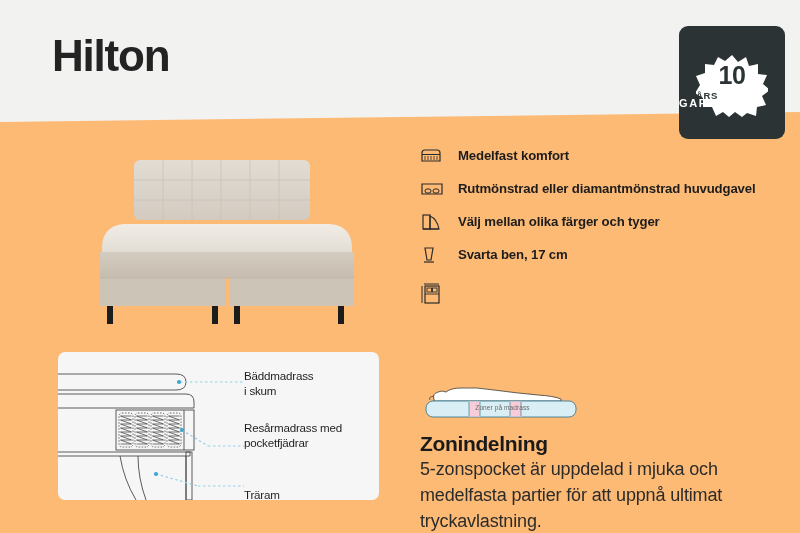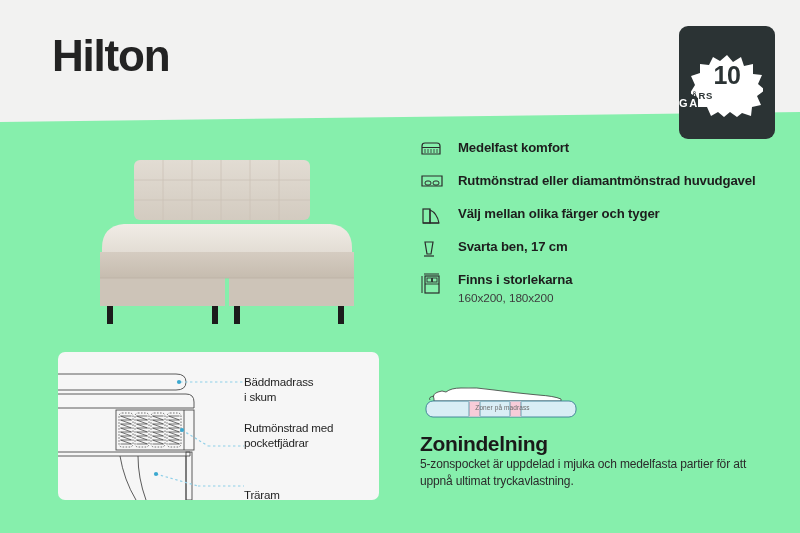--- a/index.html
+++ b/index.html
@@ -2,42 +2,42 @@
 <html><head>
 <meta charset="utf-8">
 <style>
   * { box-sizing: border-box; margin: 0; padding: 0; }
   html, body {
     width: 800px; height: 533px;
     font-family: "Liberation Sans", sans-serif;
     background: #ffffff;
     overflow: hidden;
   }
-  .page { position: relative; width: 800px; height: 533px; background: #86efac; }
+  .page { position: relative; width: 800px; height: 533px; background: #fdba74; }
 
   
   .header-band {
     position: absolute; left: 0; top: 0; width: 800px; height: 122px;
     background: #f2f2f1;
     clip-path: polygon(0 0, 800px 0, 800px 112px, 0 122px);
   }
   .title {
     position: absolute; left: 52px; top: 34px;
     font-size: 44px; font-weight: bold; color: #232323;
     letter-spacing: -1.2px; line-height: 1;
   }
   .subtitle {
     position: absolute; left: 54px; top: 90px;
     font-size: 14.5px; color: #3b3b3b; letter-spacing: -0.1px;
   }
 
   
   .badge {
     position: absolute; left: 679px; top: 26px;
-    width: 96px; height: 113px;
+    width: 106px; height: 113px;
     background: #2b3334; border-radius: 9px;
   }
   .starburst {
     position: absolute; left: 50%; top: 29px; transform: translateX(-50%);
     width: 72px; height: 62px;
   }
   .badge-10 {
     position: absolute; left: 0; top: 8px; width: 100%;
     text-align: center; font-size: 25px; font-weight: bold;
     color: #2b3334; letter-spacing: -0.5px; line-height: 1;
@@ -51,21 +51,21 @@
     position: absolute; left: 0; bottom: 30px; width: 100%;
     font-size: 11px; font-weight: bold;
     color: #ffffff; letter-spacing: 1.6px;
   }
 
   
   .bed-photo { position: absolute; left: 62px; top: 142px; width: 330px; height: 195px; }
 
   
   .features { position: absolute; left: 420px; top: 139px; width: 370px; }
-  .feature-row { position: relative; display: flex; align-items: flex-start; height: 33px; }
+  .feature-row { position: relative; display: flex; align-items: center; height: 33px; }
   .feature-row.tall { height: 44px; }
   .feature-icon {
     width: 30px; flex: 0 0 30px; display: flex;
     align-items: center; justify-content: flex-start; padding-top: 1px;
   }
   .feature-text { padding-left: 8px; }
   .feature-label {
     font-size: 13.2px; font-weight: bold; color: #1d1d1d;
     letter-spacing: -0.15px; line-height: 1.35;
   }
@@ -79,37 +79,37 @@
     position: absolute; left: 58px; top: 352px;
     width: 321px; height: 148px;
     background: #f6f6f6; border-radius: 7px;
   }
   .cutaway-svg { position: absolute; left: 0; top: 0; }
   .cut-labels { position: absolute; left: 244px; top: 368px; width: 150px; }
   .cut-label {
     position: absolute; font-size: 11.6px; color: #1f1f1f;
     line-height: 1.32; letter-spacing: -0.2px;
   }
-  .cut-label.l1 { top: 6px; }
+  .cut-label.l1 { top: 0; }
   .cut-label.l2 { top: 52px; }
   .cut-label.l3 { top: 119px; }
 
   
   .zone-figure { position: absolute; left: 420px; top: 368px; width: 165px; height: 56px; }
   .zone-caption {
     position: absolute; left: 420px; top: 404px; width: 165px;
     text-align: center; font-size: 6.5px; color: #6b6b6b; letter-spacing: 0.1px;
   }
   .zone-title {
     position: absolute; left: 420px; top: 432px;
     font-size: 21px; font-weight: bold; color: #1a1a1a; letter-spacing: -0.35px;
   }
   .zone-body {
     position: absolute; left: 420px; top: 456px; width: 340px;
-    font-size: 12px; color: #2b2b2b; line-height: 1.45; letter-spacing: -0.15px;
+    font-size: 18px; color: #2b2b2b; line-height: 1.45; letter-spacing: -0.15px;
   }
 </style>
 </head>
 <body>
 
 <div class="page">
 
   <div class="header-band"></div>
   <div class="title">Hilton</div>
 
@@ -230,24 +230,20 @@
     <div class="feature-row tall">
       <div class="feature-icon">
         <svg width="22" height="24" viewBox="0 0 22 24">
           <line x1="4" y1="2" x2="19" y2="2" stroke="#2b2b2b" stroke-width="1"></line>
           <line x1="2" y1="4" x2="2" y2="21" stroke="#2b2b2b" stroke-width="1"></line>
           <rect x="5" y="4" width="14" height="17" fill="none" stroke="#2b2b2b" stroke-width="1.2"></rect>
           <rect x="7" y="6" width="4.5" height="4" fill="none" stroke="#2b2b2b" stroke-width="0.9"></rect>
           <rect x="12.5" y="6" width="4.5" height="4" fill="none" stroke="#2b2b2b" stroke-width="0.9"></rect>
           <line x1="5" y1="12" x2="19" y2="12" stroke="#2b2b2b" stroke-width="0.9"></line>
         </svg>
-      </div>
-      <div class="feature-text">
-        <div class="feature-label">Finns i storlekarna</div>
-        <div class="feature-sub">160x200, 180x200</div>
       </div>
     </div>
 
   </div>
 
   <div class="cutaway-panel">
     <svg class="cutaway-svg" width="321" height="148" viewBox="0 0 321 148">
       <g fill="none" stroke="#4a4a4a" stroke-width="0.9">
 
         <path d="M-10,22 L118,22 Q128,22 128,30 Q128,38 118,38 L-10,38 Z"></path>
@@ -297,21 +293,21 @@
         <circle cx="121" cy="30" r="2.1"></circle>
         <circle cx="124" cy="78" r="2.1"></circle>
         <circle cx="98" cy="122" r="2.1"></circle>
       </g>
     </svg>
   </div>
 
   <div class="cut-labels">
     <div class="cut-label l1" style="white-space:pre-line">Bäddmadrass
 i skum</div>
-    <div class="cut-label l2" style="white-space:pre-line">Rutmönstrad med
+    <div class="cut-label l2" style="white-space:pre-line">Resårmadrass med
 pocketfjädrar</div>
     <div class="cut-label l3" style="white-space:pre-line">Träram</div>
   </div>
 
   <div class="zone-figure">
     <svg width="165" height="56" viewBox="0 0 165 56">
 
       <path d="M14,31 Q12,26 18,24 Q22,22 26,24 Q31,20 41,20 Q56,19 74,22 Q96,25 118,27 Q134,28 141,31 L141,33 L14,33 Z" fill="#ffffff" stroke="#3a3a3a" stroke-width="0.8"></path>
       <path d="M10,32 Q8,29 14,28" fill="none" stroke="#3a3a3a" stroke-width="0.8"></path>
 

